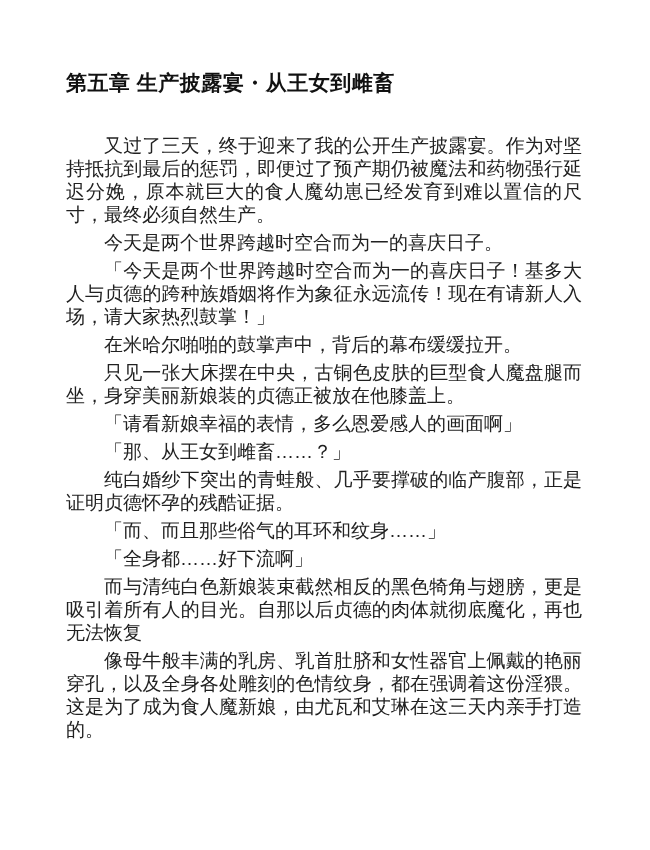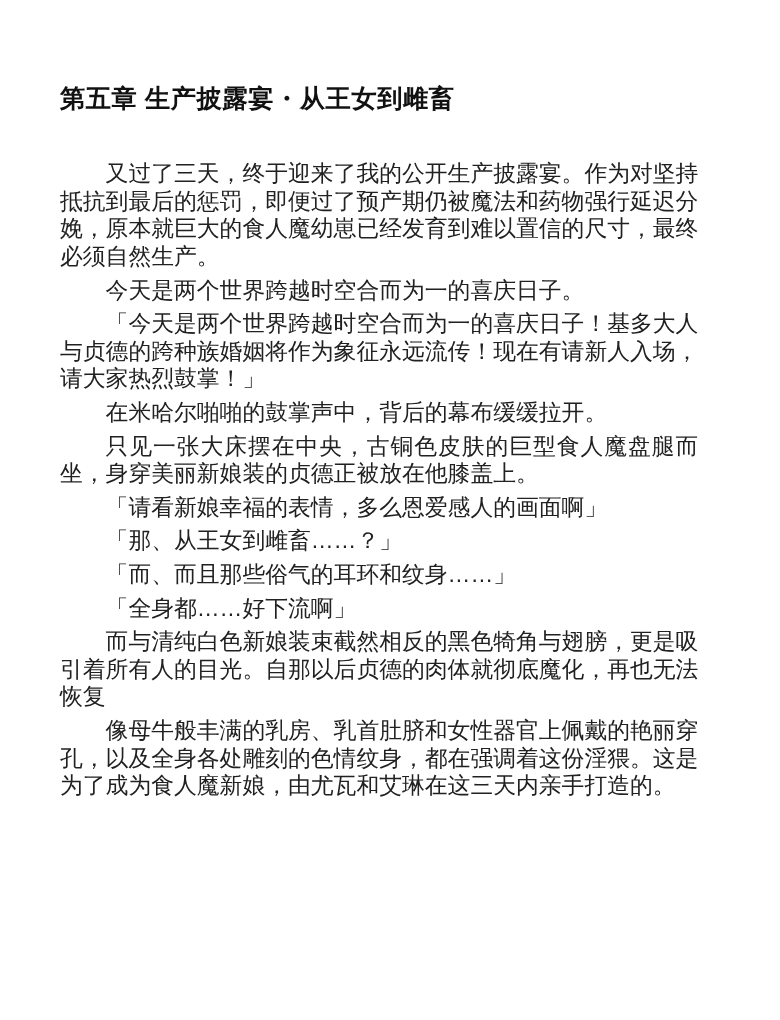--- a/index.html
+++ b/index.html
@@ -10,21 +10,21 @@
     width: 650px;
     height: 850px;
     background: #ffffff;
     overflow: hidden;
     font-family: "Liberation Sans", "DejaVu Sans", sans-serif;
   }
   .doc {
     box-sizing: border-box;
     width: 650px;
     height: 850px;
-    padding: 70px 50px 0 50px;
+    padding: 70px 50px 0 66px;
   }
   .title {
     margin: 0 0 38px 0;
     font-size: 21px;
     line-height: 26px;
     font-weight: bold;
     color: #111111;
     letter-spacing: 0.5px;
   }
   .body-text .para {
@@ -46,18 +46,19 @@
 <div class="doc">
   <h1 class="title">第五章 生产披露宴・从王女到雌畜</h1>
   <div class="body-text">
       <p class="para">又过了三天，终于迎来了我的公开生产披露宴。作为对坚持抵抗到最后的惩罚，即便过了预产期仍被魔法和药物强行延迟分娩，原本就巨大的食人魔幼崽已经发育到难以置信的尺寸，最终必须自然生产。</p>
       <p class="para">今天是两个世界跨越时空合而为一的喜庆日子。</p>
       <p class="para">「今天是两个世界跨越时空合而为一的喜庆日子！基多大人与贞德的跨种族婚姻将作为象征永远流传！现在有请新人入场，请大家热烈鼓掌！」</p>
       <p class="para">在米哈尔啪啪的鼓掌声中，背后的幕布缓缓拉开。</p>
       <p class="para">只见一张大床摆在中央，古铜色皮肤的巨型食人魔盘腿而坐，身穿美丽新娘装的贞德正被放在他膝盖上。</p>
       <p class="para">「请看新娘幸福的表情，多么恩爱感人的画面啊」</p>
       <p class="para">「那、从王女到雌畜……？」</p>
+      <p class="para">纯白婚纱下突出的青蛙般、几乎要撑破的临产腹部，正是证明贞德怀孕的残酷证据。</p>
       <p class="para">「而、而且那些俗气的耳环和纹身……」</p>
       <p class="para">「全身都……好下流啊」</p>
       <p class="para">而与清纯白色新娘装束截然相反的黑色犄角与翅膀，更是吸引着所有人的目光。自那以后贞德的肉体就彻底魔化，再也无法恢复</p>
       <p class="para">像母牛般丰满的乳房、乳首肚脐和女性器官上佩戴的艳丽穿孔，以及全身各处雕刻的色情纹身，都在强调着这份淫猥。这是为了成为食人魔新娘，由尤瓦和艾琳在这三天内亲手打造的。</p>
     </div>
 </div>
 
 </body></html>

